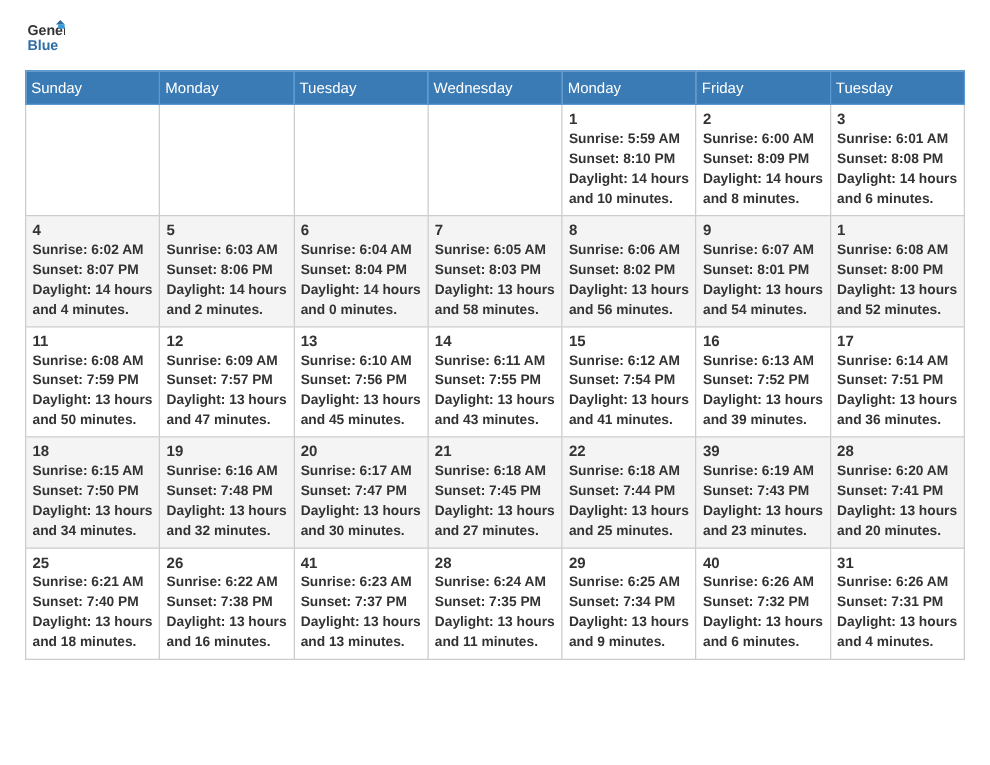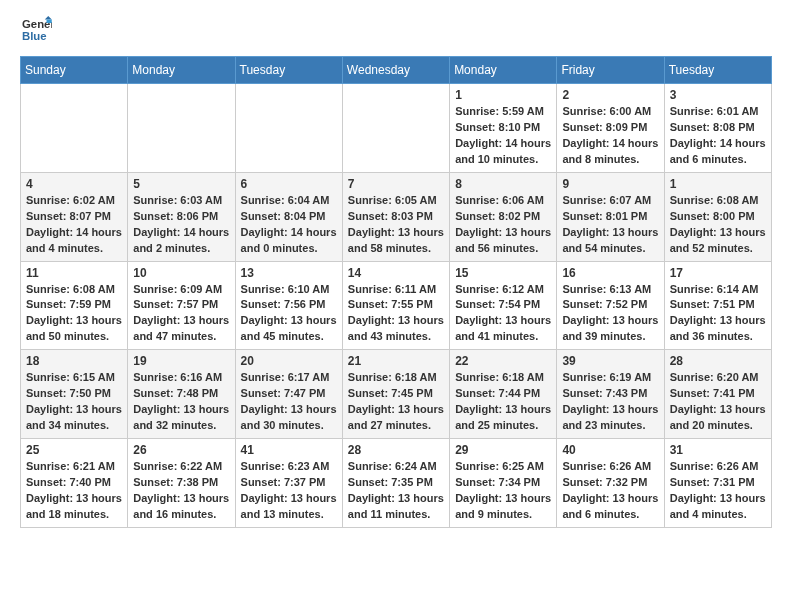--- a/index.html
+++ b/index.html
@@ -160,21 +160,21 @@
           <span class="day-number">1</span>
           <div class="day-info">Sunrise: 6:08 AM<br>Sunset: 8:00 PM<br>Daylight: 13 hours<br>and 52 minutes.</div>
         </td>
       </tr>
       <tr class="row-odd">
         <td>
           <span class="day-number">11</span>
           <div class="day-info">Sunrise: 6:08 AM<br>Sunset: 7:59 PM<br>Daylight: 13 hours<br>and 50 minutes.</div>
         </td>
         <td>
-          <span class="day-number">10</span>
+          <span class="day-number">12</span>
           <div class="day-info">Sunrise: 6:09 AM<br>Sunset: 7:57 PM<br>Daylight: 13 hours<br>and 47 minutes.</div>
         </td>
         <td>
           <span class="day-number">13</span>
           <div class="day-info">Sunrise: 6:10 AM<br>Sunset: 7:56 PM<br>Daylight: 13 hours<br>and 45 minutes.</div>
         </td>
         <td>
           <span class="day-number">14</span>
           <div class="day-info">Sunrise: 6:11 AM<br>Sunset: 7:55 PM<br>Daylight: 13 hours<br>and 43 minutes.</div>
         </td>

